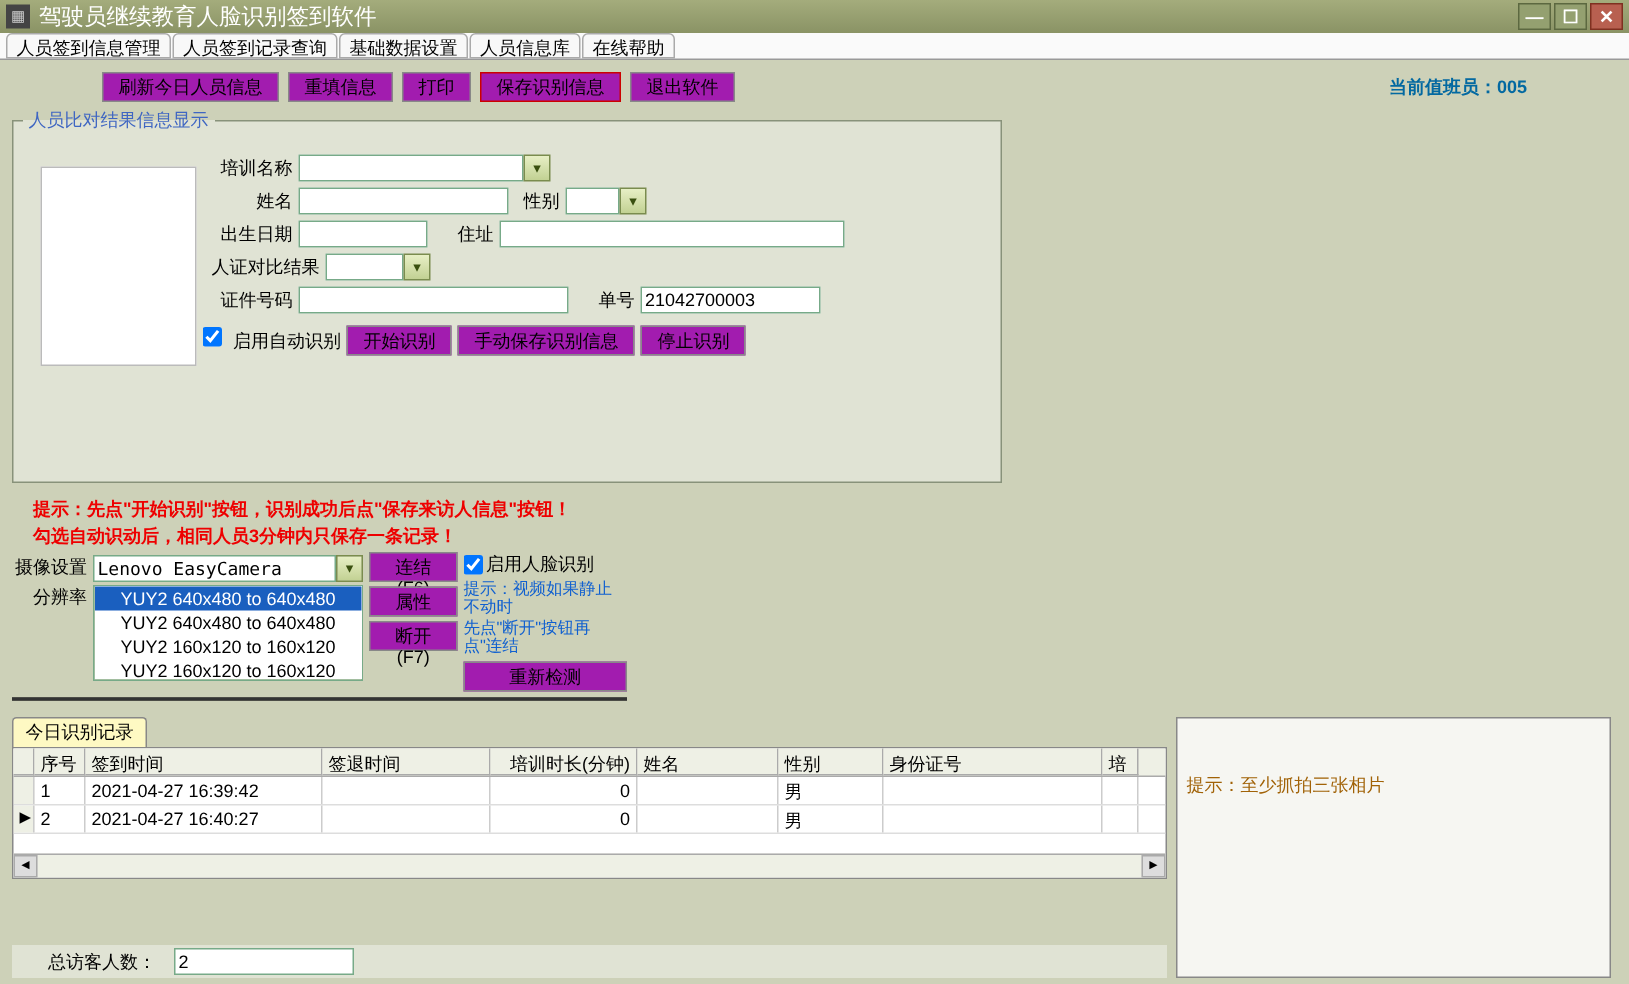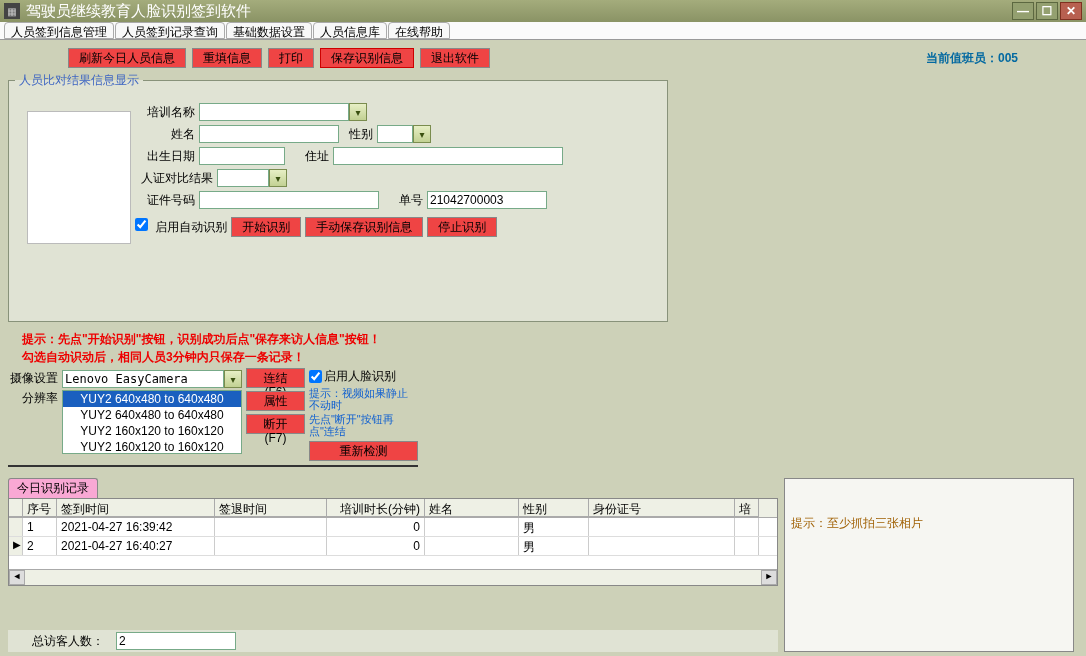--- a/index.html
+++ b/index.html
@@ -7,21 +7,21 @@
 .titlebar { height: 22px; background: linear-gradient(#a4ac7c, #8a9365); color: #fff; display: flex; align-items: center; padding: 0 4px; }
 .titlebar .icon { width: 16px; height: 16px; background: #444; margin-right: 6px; display: flex; align-items: center; justify-content: center; font-size: 10px; color: #ccc; }
 .titlebar .title { flex: 1; font-size: 15px; }
 .winbtns { display: flex; gap: 2px; }
 .winbtn { width: 22px; height: 18px; background: #94a070; border: 1px solid #5c6840; display: flex; align-items: center; justify-content: center; color: #fff; font-weight: bold; cursor: pointer; }
 .winbtn.close { background: #b86050; border-color: #7f3020; }
 .menubar { height: 18px; background: #fafafa; border-bottom: 1px solid #999; display: flex; padding-left: 4px; }
 .menuitem { padding: 1px 6px; border: 1px solid #aaa; border-radius: 4px 4px 0 0; margin-right: 1px; background: #f8f8f8; cursor: pointer; }
 .content { padding: 4px 8px 0 8px; display: flex; flex-direction: column; height: calc(656px - 40px); }
 .toolbar { display: flex; gap: 6px; padding: 4px 60px; align-items: center; }
-.btn { background: #ef4444; border: 1px solid #888; padding: 2px 10px; cursor: pointer; height: 20px; line-height: 14px; }
+.btn { background: #a21caf; border: 1px solid #888; padding: 2px 10px; cursor: pointer; height: 20px; line-height: 14px; }
 .btn.red { border-color: #c00; color: #000; }
 .spacer { flex: 1; }
 .statusright { color: #0369a1; font-weight: bold; }
 .midrow { display: flex; gap: 2px; align-items: stretch; height: 400px; flex-direction: column; }
 .leftpanel { width: 660px; position: relative; }
 fieldset { border: 1px solid #88927a; padding: 6px; background: #e0e3d4; }
 legend { color: #3f66c2; padding: 0 4px; }
 .formrow { display: flex; align-items: center; margin: 4px 0; gap: 4px; }
 .lbl { width: 60px; text-align: right; color: #000; }
 input[type=text] { border: 1px solid #7a8; background: #fff; height: 18px; padding: 0 2px; }
@@ -41,21 +41,21 @@
 .resolbox { border: 1px solid #7a8; background: #fff; width: 180px; height: 64px; overflow: auto; font-family: monospace; font-size: 11px; text-align: center; }
 .resolbox div { padding: 1px 4px; white-space: nowrap; }
 .resolbox div.sel { background: #1a5fbf; color: #fff; }
 .cambtns { display: flex; flex-direction: column; gap: 3px; }
 .camextra { display: flex; flex-direction: column; gap: 2px; font-size: 11px; }
 .camextra label { display: flex; align-items: center; gap: 2px; }
 .camhint { color: #1060d0; font-size: 11px; line-height: 12px; }
 .video { flex: 1; background: #000; border: 1px solid #333; }
 .bottomrow { display: flex; gap: 6px; margin-top: 6px; height: 174px; }
 .gridpanel { width: 770px; display: flex; flex-direction: column; }
-.tab { display: inline-block; border: 1px solid #888; border-bottom: none; background: #f9a8d4; padding: 1px 8px; border-radius: 3px 3px 0 0; }
+.tab { display: inline-block; border: 1px solid #888; border-bottom: none; background: #fef9c3; padding: 1px 8px; border-radius: 3px 3px 0 0; }
 .grid { flex: 1; border: 1px solid #888; background: #fff; display: flex; flex-direction: column; }
 .ghead, .grow { display: flex; }
 .ghead { background: #eef0e5; border-bottom: 1px solid #aaa; }
 .gcell { border-right: 1px solid #ccc; padding: 2px 4px; overflow: hidden; white-space: nowrap; height: 18px; }
 .gh { text-align: left; font-weight: normal; border-right: 1px solid #aaa; border-bottom: 1px solid #aaa; background: #eef0e5; }
 .grow { border-bottom: 1px solid #ddd; }
 .gsel { width: 14px; background: #eef0e5; text-align: center; font-size: 10px; }
 .c-no { width: 34px; }
 .c-in { width: 158px; }
 .c-out { width: 112px; }

